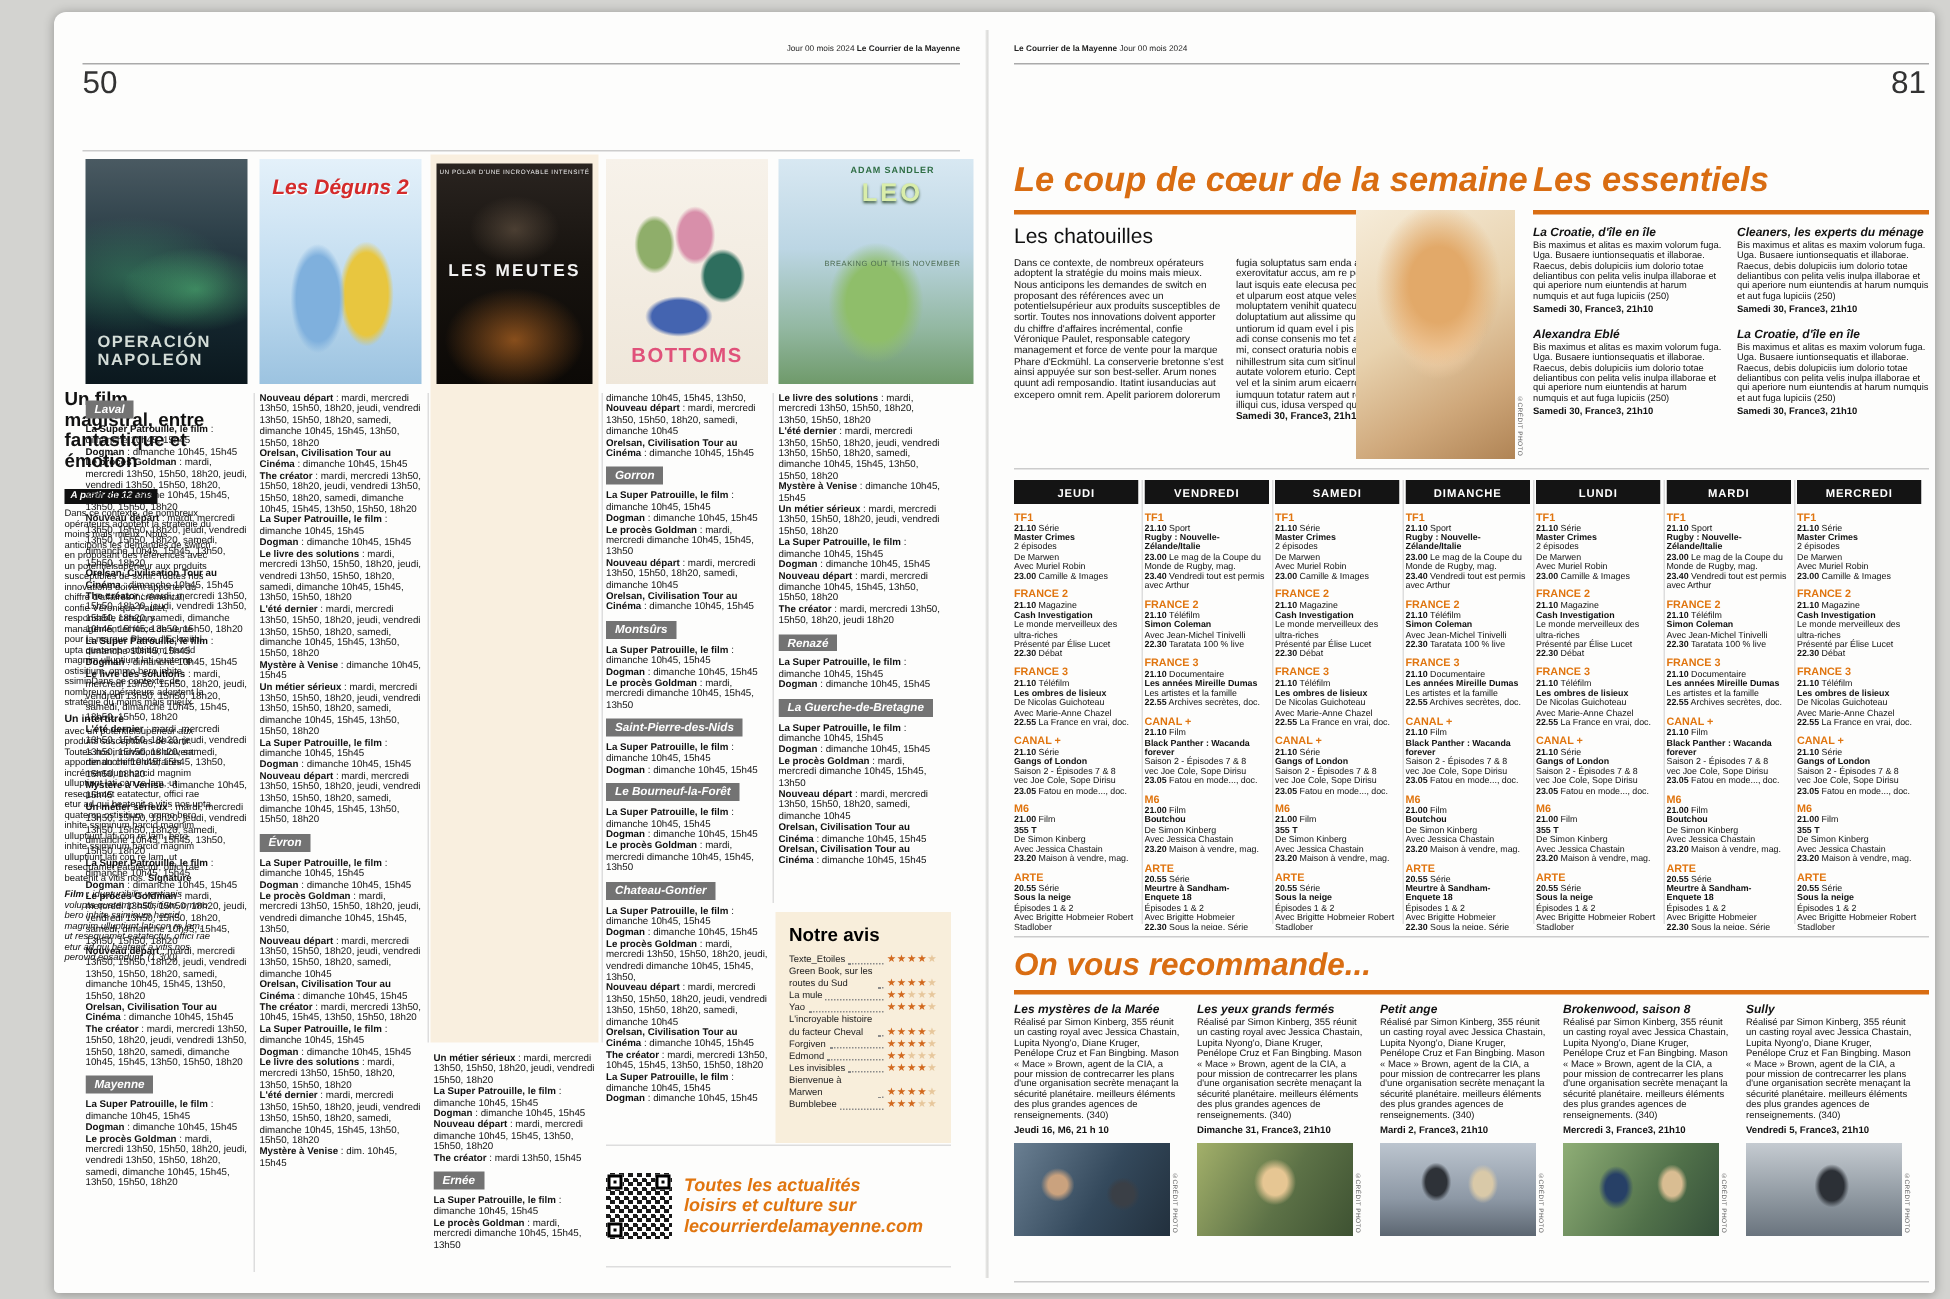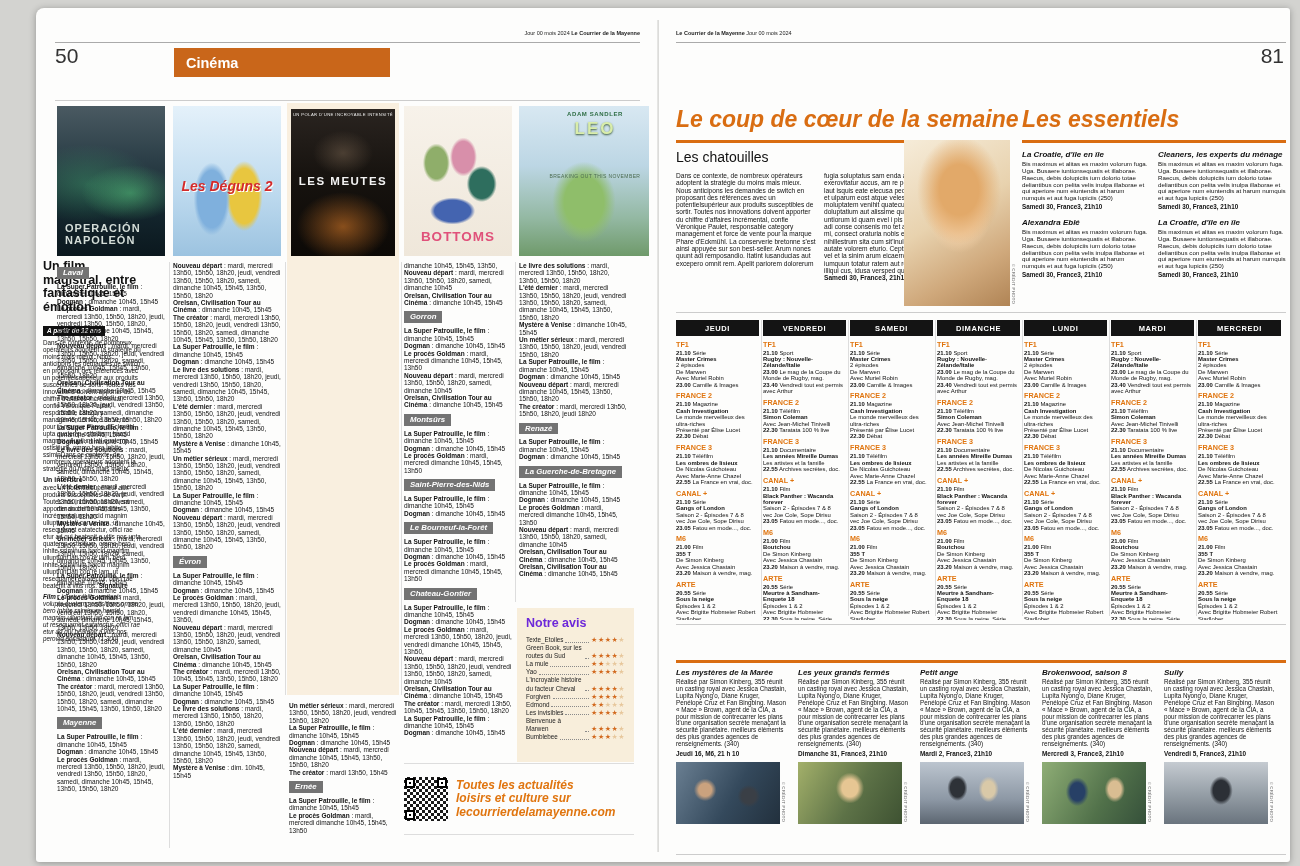--- a/index.html
+++ b/index.html
@@ -14,21 +14,21 @@
   .folio{position:absolute;font-size:21px;color:#333;}
   .secbox{position:absolute;background:#c9661a;color:#fff;font-weight:bold;font-size:14.5px;height:29px;display:flex;align-items:center;padding-left:12px;box-sizing:border-box;}
   
   .poster{position:absolute;top:98px;width:108px;height:150px;overflow:hidden;display:flex;flex-direction:column;align-items:center;}
   .poster-kicker{font-size:4.2px;color:#eee;letter-spacing:.4px;margin-top:3px;white-space:nowrap;}
   .poster-sub{font-size:6px;font-weight:bold;letter-spacing:.6px;margin-top:5px;}
   .poster-title{font-weight:bold;}
   .poster-board{font-size:5px;letter-spacing:.4px;}
   .p-napoleon{background:radial-gradient(70px 40px at 68% 58%,rgba(90,210,130,.5),transparent 70%),radial-gradient(95px 55px at 28% 52%,rgba(70,190,120,.35),transparent 72%),linear-gradient(180deg,#4a5a62 0%,#2c3f48 35%,#14262e 70%,#0b181e 100%);}
   .p-napoleon .poster-title{color:#d4ddd8;font-size:11px;letter-spacing:1px;margin-top:auto;margin-bottom:10px;text-align:left;width:92px;line-height:12px;}
-  .p-deguns{background:radial-gradient(26px 52px at 36% 62%,#7fb0dd 0 55%,transparent 70%),radial-gradient(26px 50px at 66% 60%,#e8c63f 0 55%,transparent 70%),linear-gradient(180deg,#e4f1fa 0%,#bcd9ee 60%,#9cc3e0 100%);justify-content:center;}
+  .p-deguns{background:radial-gradient(26px 52px at 36% 62%,#7fb0dd 0 55%,transparent 70%),radial-gradient(26px 50px at 66% 60%,#e8c63f 0 55%,transparent 70%),linear-gradient(180deg,#e4f1fa 0%,#bcd9ee 60%,#9cc3e0 100%);}
   .p-deguns .poster-title{color:#d42b2b;font-size:14px;font-style:italic;margin-top:10px;text-shadow:1px 1px 0 #fff;}
   .p-meutes{top:101px !important;width:104px !important;height:147px !important;background:radial-gradient(62px 46px at 50% 80%,rgba(216,122,40,.6),transparent 75%),radial-gradient(40px 30px at 50% 30%,rgba(120,100,80,.5),transparent 75%),linear-gradient(180deg,#2a2420 0%,#17130f 45%,#0c0906 100%);}
   .p-meutes .poster-title{color:#f2f2f2;font-size:11.5px;letter-spacing:1.5px;margin-top:58px;}
   .p-bottoms{background:radial-gradient(18px 26px at 30% 38%,#8fae6a 0 60%,transparent 75%),radial-gradient(18px 26px at 55% 34%,#d88faa 0 60%,transparent 75%),radial-gradient(20px 24px at 72% 52%,#2e6e5e 0 60%,transparent 75%),radial-gradient(30px 18px at 45% 70%,#4464b0 0 60%,transparent 75%),linear-gradient(180deg,#f7f2ea 0%,#efe7da 100%);}
   .p-bottoms .poster-title{color:#e0517a;font-size:13.5px;letter-spacing:1px;margin-top:auto;margin-bottom:12px;}
   .p-leo{background:radial-gradient(44px 56px at 50% 64%,#8fbe6a 0 45%,transparent 72%),linear-gradient(180deg,#d8e8f2 0%,#bcd6e4 40%,#93b8a2 75%,#6f9a6a 100%);padding-left:22px;}
   .p-leo .poster-sub{color:#2f6e45;}
   .p-leo .poster-title{color:#d9edaa;font-size:17px;letter-spacing:2px;text-shadow:0 1px 2px #3a5a3a;margin-top:2px;}
   .p-leo .poster-board{color:#4c6b50;margin-top:34px;}
   
@@ -39,28 +39,28 @@
   
   .cream{position:absolute;left:251px;top:95px;width:112px;height:592px;background:#f9efdf;}
   #article-body{position:absolute;left:0;top:252px;width:112px;padding:0 7px;box-sizing:border-box;color:#111;}
   .art-title{font-size:12.5px;line-height:13.5px;font-weight:bold;margin:0 0 5px;}
   .age-tag{display:inline-block;background:#101010;color:#fff;font-style:italic;font-weight:bold;font-size:6.5px;padding:1.5px 4px;margin:0 0 3px;}
   .art-p{font-size:6.3px;line-height:7px;margin:0 0 3px;}
   .art-sub{font-size:7px;font-weight:bold;margin:4px 0 1px;}
   .art-note{font-size:6.3px;line-height:7px;font-style:italic;margin:4px 0 0;}
   
   .avis{position:absolute;left:481px;top:600px;width:117px;height:154px;background:#f8eedb;padding:8px 9px;box-sizing:border-box;}
-  .avis h3{margin:0 0 6px;font-size:12.5px;color:#6d28d9;}
+  .avis h3{margin:0 0 6px;font-size:12.5px;color:#000000;}
   .avis-row{display:flex;align-items:flex-end;font-size:6.3px;line-height:8.1px;color:#222;}
   .avis-label{max-width:72px;}
   .avis-dots{flex:1;border-bottom:1px dotted #8a8a8a;margin:0 2px 1.5px;min-width:4px;}
   .avis-stars{white-space:nowrap;font-size:7px;letter-spacing:.5px;color:#d2691e;}
   .star-off{color:#e7c79c;}
   
-  .promo{position:absolute;left:368px;top:755px;width:230px;height:72px;border-top:1px solid #ddd;border-bottom:1px solid #ddd;display:flex;align-items:center;gap:8px;box-sizing:border-box;}
+  .promo{position:absolute;left:368px;top:755px;width:230px;height:82px;border-top:1px solid #ddd;border-bottom:1px solid #ddd;display:flex;align-items:center;gap:8px;box-sizing:border-box;}
   .qr{width:44px;height:44px;background:repeating-conic-gradient(#1a1a1a 0% 25%,#fff 0% 50%);background-size:6px 6px;position:relative;flex:0 0 auto;}
   .qr i{position:absolute;width:10px;height:10px;border:2px solid #000;background:#fff;box-sizing:border-box;}
   .qr i::after{content:"";position:absolute;left:2px;top:2px;width:2px;height:2px;background:#000;}
   .qr .f1{left:1px;top:1px;} .qr .f2{right:1px;top:1px;} .qr .f3{left:1px;bottom:1px;}
   .promo-text{color:#e0750f;font-weight:bold;font-style:italic;font-size:12px;line-height:13.5px;}
   
   .orange-head{position:absolute;color:#d96d12;font-weight:bold;font-style:italic;white-space:nowrap;}
   .coup-title{position:absolute;font-size:14px;font-weight:normal;color:#111;}
   .coup-col{position:absolute;font-size:6.6px;line-height:7.3px;color:#111;overflow:hidden;}
   .coup-sched{font-weight:bold;}
@@ -94,21 +94,20 @@
 <div id="spread">
 
   <div id="page-divider"></div>
 
   <div class="dateline" style="top:22px;right:650px;">
     <span>Jour 00 mois 2024</span>
     <b>Le Courrier de la Mayenne</b>
   </div>
   <div class="rule" style="left:19px;top:34px;width:585px;"></div>
   <div class="folio" style="left:19px;top:36px;">50</div>
-  <div class="secbox" style="left:138px;top:40px;width:216px;">Cinéma</div>
   <div class="rule rule-light" style="left:19px;top:92px;width:585px;"></div>
 
   <div class="cream"></div>
   <div id="posters-layer">
       <div class="poster p-napoleon" style="left: 21px;">
         <div class="poster-title">OPERACIÓN NAPOLEÓN</div>
       </div>
       <div class="poster p-deguns" style="left: 137px;">
         <div class="poster-title">Les Déguns 2</div>
       </div>
@@ -531,20 +530,21 @@
         <div class="tv-ch">ARTE</div>
         <div class="tv-line"><b>20.55</b> Série</div>
         <div class="tv-line t">Sous la neige</div>
         <div class="tv-line">Épisodes 1 &amp; 2</div>
         <div class="tv-line">Avec Brigitte Hobmeier Robert Stadlober</div>
       </div>
       <div class="vsep" style="left: 1160px; top: 312px; height: 296px;"></div>
     </div>
   <div class="rule rule-light" style="left:640px;top:616px;width:610px;"></div>
 
+  <div class="orange-head" style="left:640px;top:624px;font-size:21px;">On vous recommande...</div>
   <div class="orange-rule" style="left:640px;top:652px;width:610px;"></div>
   <div id="rec-layer">
       <div class="rec-card" style="left: 640px;">
         <h4 class="rec-title">Les mystères de la Marée</h4>
         <p class="rec-blurb">Réalisé par Simon Kinberg, 355 réunit un casting royal avec Jessica Chastain, Lupita Nyong'o, Diane Kruger, Penélope Cruz et Fan Bingbing. Mason « Mace » Brown, agent de la CIA, a pour mission de contrecarrer les plans d'une organisation secrète menaçant la sécurité planétaire. meilleurs éléments des plus grandes agences de renseignements. (340)</p>
         <p class="rec-sched">Jeudi 16, M6, 21 h 10</p>
         <div class="rec-photo r0">
           <span class="credit">©CRÉDIT PHOTO</span>
         </div>
       </div>

